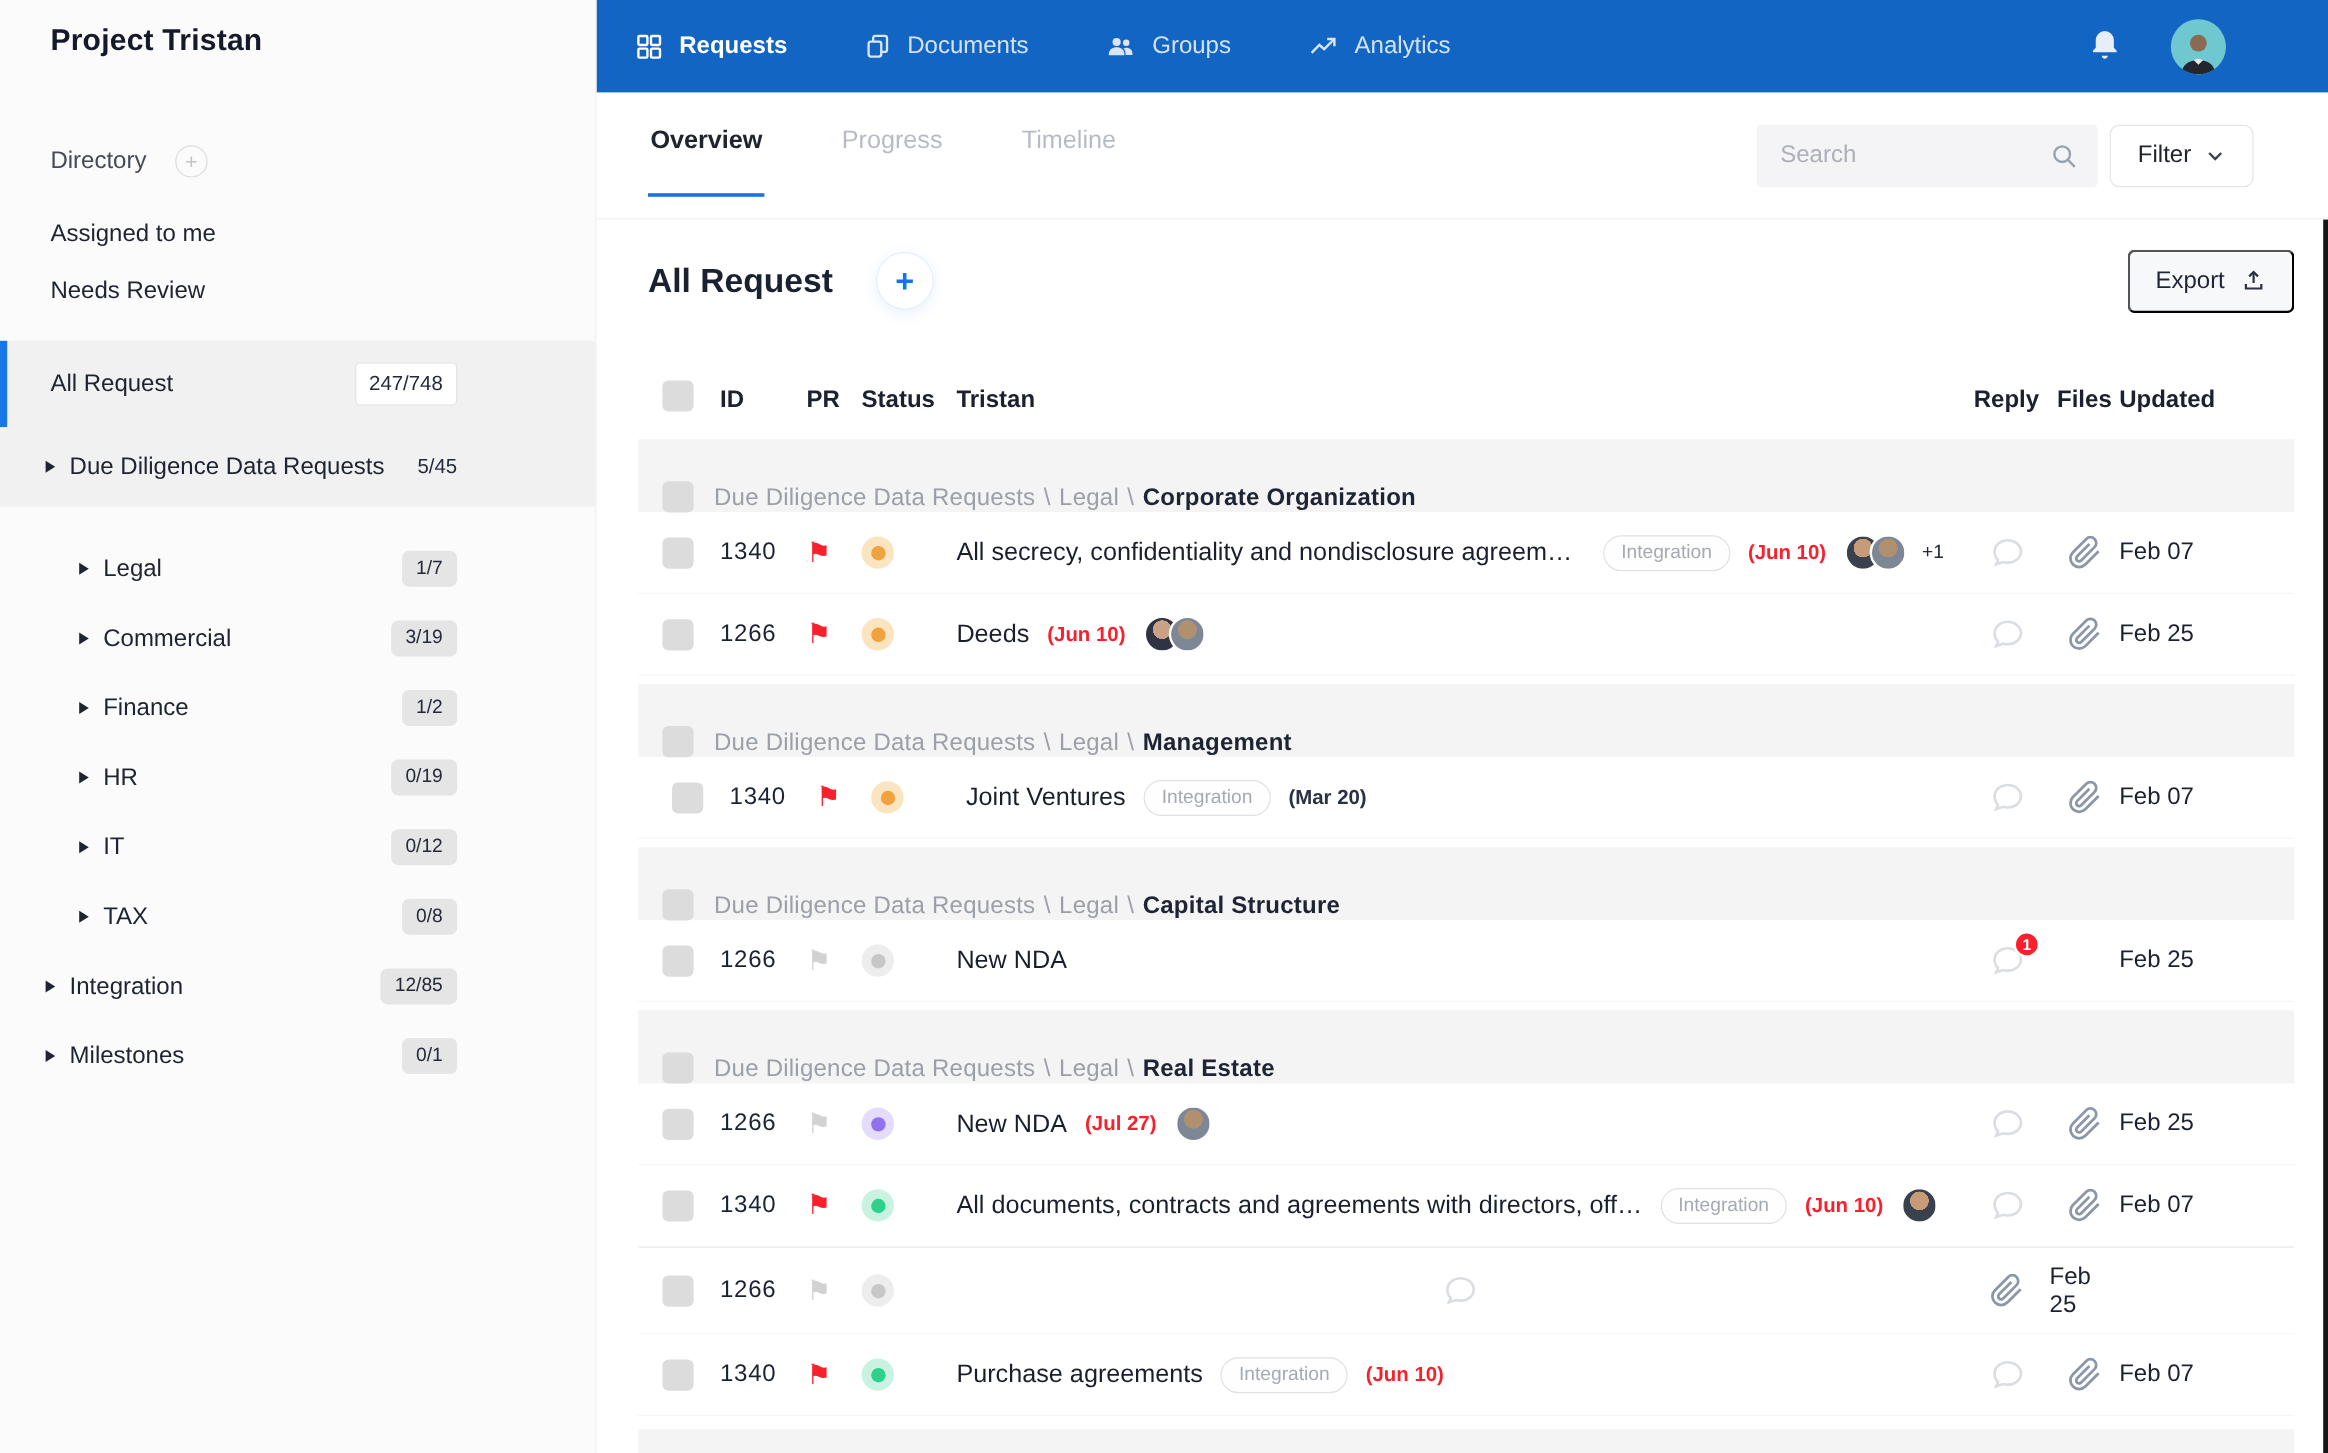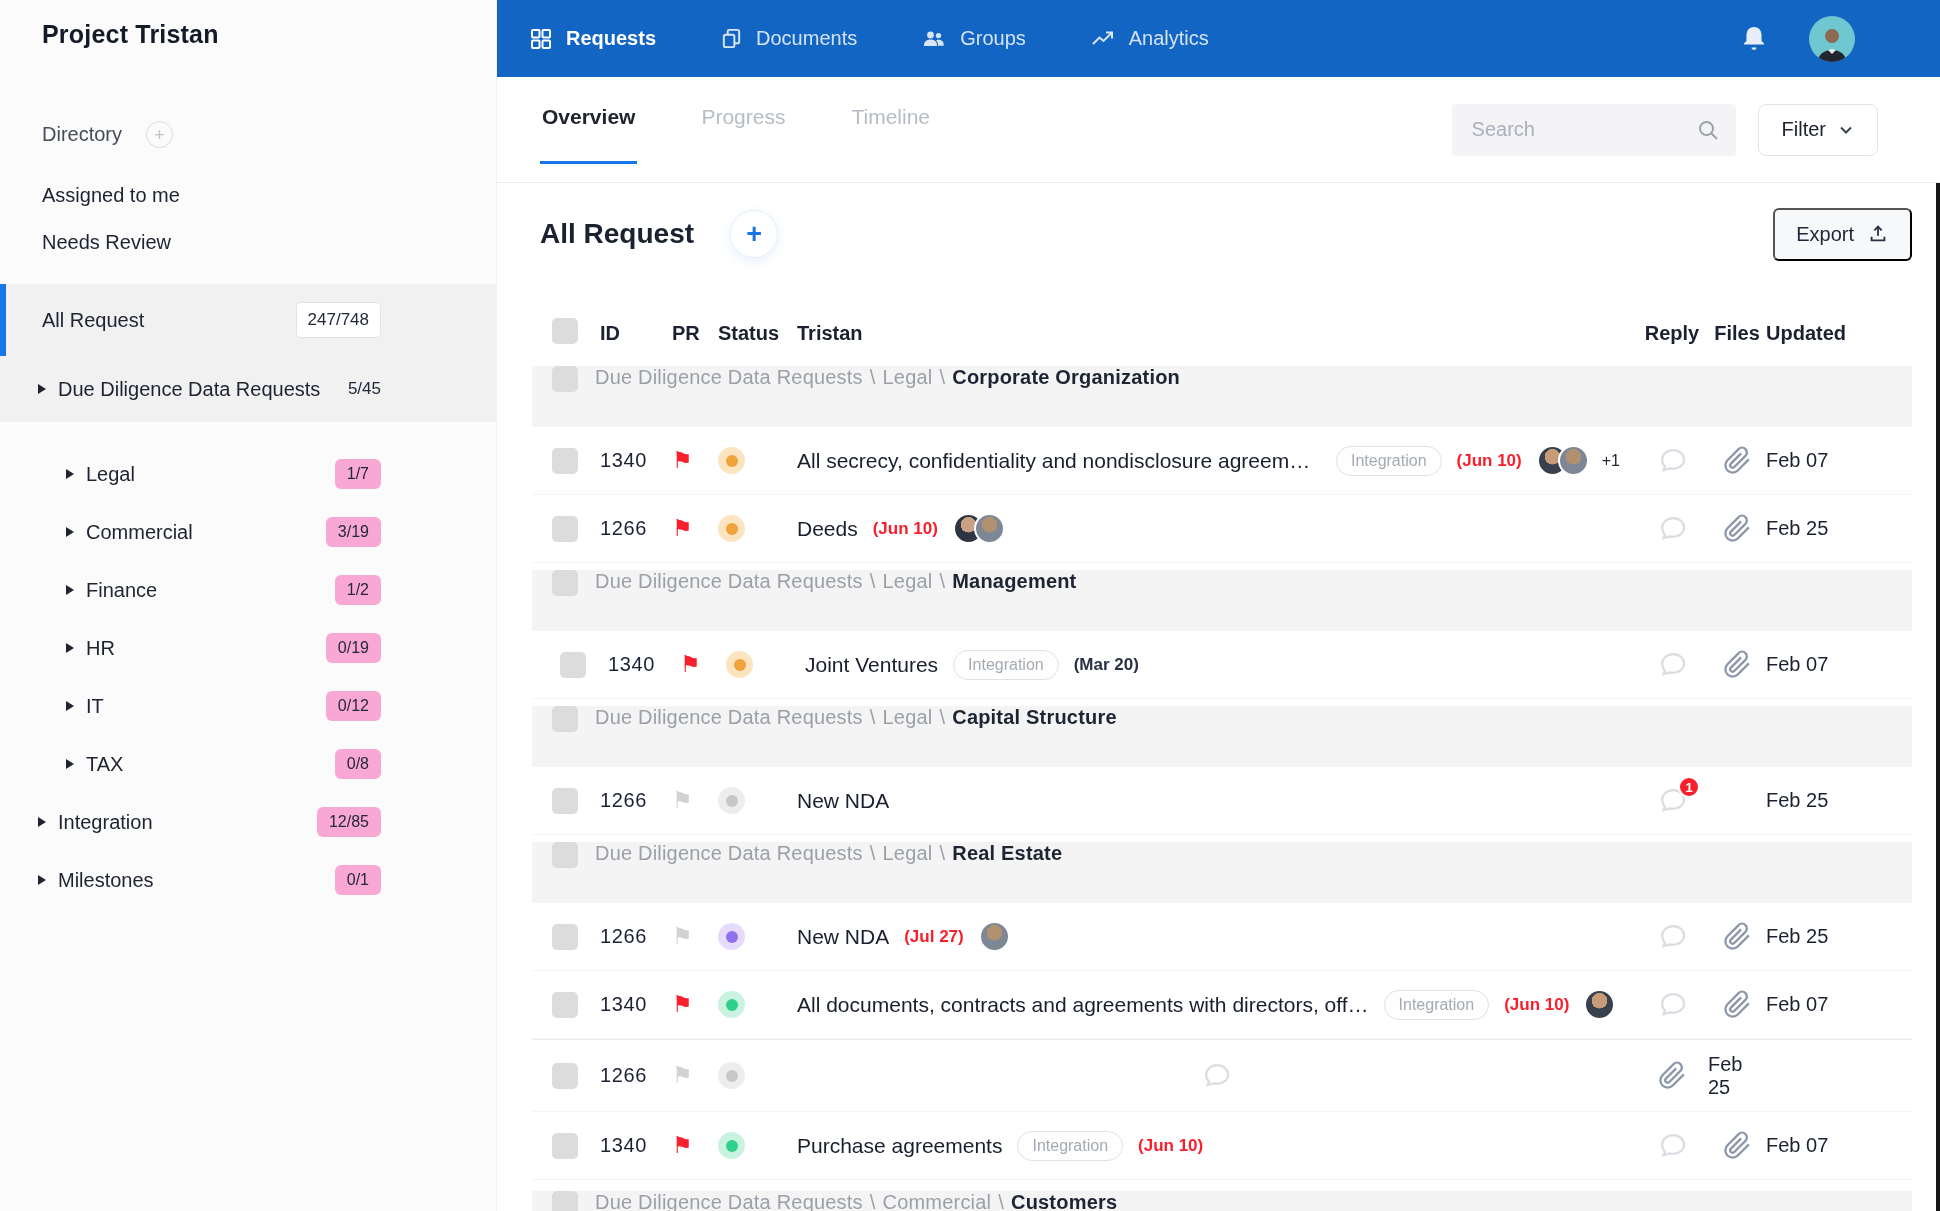--- a/index.html
+++ b/index.html
@@ -24,21 +24,21 @@
   .side-item.lv1 { padding-left:66px; }
   .side-item.row-all { height:72px; }
   .side-item.row-ddr { height:66px; }
   .side-item.hl { background:#f1f1f2; }
   .side-item.cur::before { content:""; position:absolute; left:0; top:0; bottom:0; width:6px; background:#1777e8; }
   .tri { width:0; height:0; border-left:8px solid #1f2430; border-top:5.5px solid transparent;
     border-bottom:5.5px solid transparent; margin-right:12px; flex:none; }
   .badge { margin-left:auto; font-size:16px; color:#23293a; white-space:nowrap; }
   .badge.box { background:#fff; border:1px solid #e3e3e4; border-radius:4px; padding:7px 11px; font-size:17px; }
   .badge.plain { font-size:17px; }
-  .badge.pill { background:#f9a8d4; border-radius:6px; padding:6px 12px; }
+  .badge.pill { background:#e5e5e5; border-radius:6px; padding:6px 12px; }
   .gap-after-ddr { height:23px; }
 
   
   .topbar { position:absolute; left:497px; top:0; width:1443px; height:77px; background:#1365c4;
     display:flex; align-items:center; padding:0 85px 0 32px; gap:64px; z-index:2; }
   .nav-item { display:flex; align-items:center; gap:13px; color:rgba(255,255,255,.82);
     font-size:20px; cursor:pointer; }
   .nav-item.active { color:#fff; font-weight:700; }
   .nav-item svg { display:block; }
   .top-right { margin-left:auto; display:flex; align-items:center; gap:42px; }
@@ -50,21 +50,21 @@
   .subheader { position:absolute; left:497px; top:77px; width:1443px; height:106px; background:#fff;
     border-bottom:1px solid #ececec; display:flex; align-items:center; padding:0 62px 0 43px; }
   .tabs { display:flex; gap:62px; margin-top:10px; }
   .tab { font-size:21px; color:#b7bcc4; padding:0 2px 32px; cursor:pointer; border-bottom:3px solid transparent; }
   .tab.active { color:#20242e; font-weight:700; border-bottom-color:#1873e8; }
   .search-wrap { margin-left:auto; position:relative; width:284px; height:52px; }
   .search-wrap input { width:100%; height:100%; background:#f4f4f6; border:none; border-radius:4px;
     padding:0 52px 0 20px; font-size:20px; color:#333; font-family:inherit; outline:none; }
   .search-wrap input::placeholder { color:#abb0ba; }
   .search-ic { position:absolute; right:16px; top:14px; }
-  .filter-btn { margin-left:22px; height:52px; padding:0 23px; background:#fff; border:1px solid #e5e5e7;
+  .filter-btn { margin-left:10px; height:52px; padding:0 23px; background:#fff; border:1px solid #e5e5e7;
     border-radius:8px; display:flex; align-items:center; gap:12px; font-size:20px; color:#20242e; cursor:pointer; }
 
   
   .main { position:absolute; left:497px; top:183px; width:1443px; height:1028px; overflow:hidden; background:#fff; }
   .title-row { display:flex; align-items:center; padding:26px 28px 0 43px; height:76px; }
   .page-title { font-size:28px; font-weight:700; color:#1a2130; }
   .plus-btn { width:48px; height:48px; border-radius:50%; margin-left:36px; background:#fff;
     border:1px solid #e7effc; box-shadow:0 3px 12px rgba(23,115,232,.10); color:#1873e8;
     font-size:27px; font-weight:600; display:flex; align-items:center; justify-content:center; cursor:pointer; }
   .export-btn { margin-left:auto; background:#f7f8f9; border-radius:6px; padding:13px 21px;
@@ -72,21 +72,21 @@
 
   .table { margin:48px 28px 0 35px; }
   .trow { display:grid; grid-template-columns:48px 72px 46px 79px 1fr 72px 58px 146px;
     align-items:center; padding-left:20px; }
   .thead { height:52px; font-size:20px; font-weight:700; color:#1b2130; }
   .thead .c { text-align:center; }
   .cb { width:26px; height:26px; background:#dcdcdd; border-radius:5px; display:inline-block; cursor:pointer; flex:none; }
   .req { height:68px; background:#fff; border-bottom:1px solid #f5f5f5; cursor:pointer; }
   .req.gap-top { height:73px; border-top:1px solid #ededee; }
   .req.indent { padding-left:28px; }
-  .grow { height:61px; margin-top:7px; background:#f4f4f5; display:flex; align-items:flex-start;
+  .grow { height:61px; margin-top:7px; background:#f4f4f5; display:flex; align-items:flex-end;
     padding-left:20px; gap:17px; }
   .grow.partial { margin-top:11px; }
   .crumb { font-size:20px; color:#9ba0a8; letter-spacing:.2px; white-space:nowrap; }
   .crumb .sep { margin:0 7px; color:#9ba0a8; }
   .crumb .leaf { color:#1d2433; font-weight:700; }
   .idc { font-size:20px; color:#1a2233; letter-spacing:.6px; }
   .flag { font-size:23px; line-height:1; cursor:pointer; }
   .flag.red { color:#f8202d; } .flag.gray { color:#d2d2d4; }
   .cell { display:flex; align-items:center; justify-content:center; }
   .cell.left { justify-content:flex-start; }

